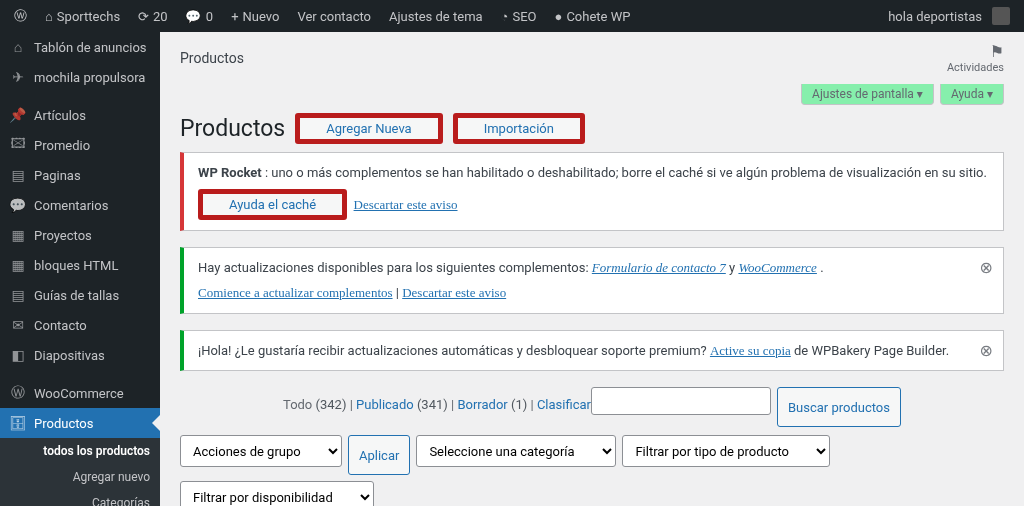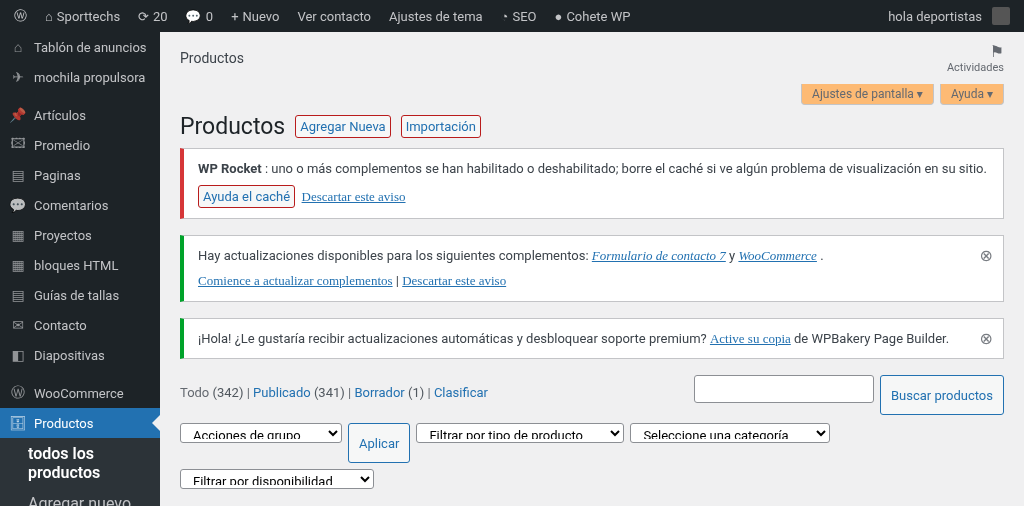--- a/index.html
+++ b/index.html
@@ -6,44 +6,44 @@
 body { background: #f0f0f1; font-size: 13px; color: #3c434a; overflow: hidden; }
 .toolbar { background: #1d2327; color: #c3c4c7; height: 32px; display: flex; align-items: center; padding: 0 8px; font-size: 13px; justify-content: space-between; }
 .toolbar-left { display: flex; align-items: center; gap: 6px; }
 .toolbar-item { color: #c3c4c7; padding: 0 6px; display: flex; align-items: center; gap: 4px; cursor: pointer; height: 32px; }
 .main { display: flex; height: calc(100vh - 32px); }
 .sidebar { width: 160px; background: #1d2327; color: #c3c4c7; overflow-y: auto; font-size: 13px; }
 .sidebar-item { padding: 7px 10px; display: flex; align-items: center; gap: 8px; cursor: pointer; }
 .sidebar-item.active { background: #2271b1; color: #fff; position: relative; }
 .sidebar-item.active::after { content: ""; position: absolute; right: 0; top: 50%; border: 8px solid transparent; border-right-color: #f0f0f1; transform: translateY(-50%); }
 .submenu { background: #2c3338; }
-.submenu-item { padding: 6px 10px 6px 28px; font-size: 16px; cursor: pointer; color: #c3c4c7; }
+.submenu-item { padding: 6px 10px 6px 28px; font-size: 12px; cursor: pointer; color: #c3c4c7; text-align: right; }
 .submenu-item.active { color: #fff; font-weight: 600; }
 .sb-icon { width: 16px; height: 16px; display: inline-flex; align-items: center; justify-content: center; opacity: 0.7; font-size: 14px; }
 .content { flex: 1; overflow-y: auto; padding: 0 20px 20px; position: relative; }
 .content-header { display: flex; justify-content: space-between; align-items: center; padding: 10px 0; }
 .content-header-left { font-size: 14px; }
 .activities { text-align: right; font-size: 11px; color: #646970; }
 .activities-icon { font-size: 16px; }
 .title-row { display: flex; align-items: center; gap: 10px; margin: 8px 0; flex-wrap: wrap; }
 .page-title { font-size: 23px; font-weight: 400; color: #1d2327; }
-.btn-outline { border: 1px solid #b91c1c; color: #2271b1; background: #f6f7f7; padding: 3px 4px; font-size: 13px; border-radius: 3px; cursor: pointer; }
+.btn-outline { border: 5px solid #b91c1c; color: #2271b1; background: #f6f7f7; padding: 3px 26px; font-size: 13px; border-radius: 3px; cursor: pointer; }
 .screen-meta { display: flex; gap: 6px; justify-content: flex-end; margin-bottom: 6px; }
-.screen-btn { background: #fdba74; border: 1px solid #c3c4c7; border-top: none; padding: 3px 10px; font-size: 12px; border-radius: 0 0 4px 4px; cursor: pointer; color: #646970; }
+.screen-btn { background: #86efac; border: 1px solid #c3c4c7; border-top: none; padding: 3px 10px; font-size: 12px; border-radius: 0 0 4px 4px; cursor: pointer; color: #646970; }
 .notice { border: 1px solid #c3c4c7; border-left: 4px solid #d63638; background: #fff; padding: 10px 14px; margin-bottom: 16px; position: relative; font-size: 13px; line-height: 1.5; }
 .notice.green { border-left-color: #00a32a; }
 .notice-close { position: absolute; top: 8px; right: 10px; cursor: pointer; color: #787c82; font-size: 16px; }
 .notice a { color: #2271b1; text-decoration: underline; cursor: pointer; font-family: Liberation Serif, serif; }
 .notice-para { margin-bottom: 6px; }
 .subsubsub { margin: 10px 0; font-size: 13px; color: #646970; }
 .subsubsub a { color: #2271b1; cursor: pointer; }
 .subsubsub .count { color: #50575e; }
 .tablenav { display: flex; justify-content: space-between; align-items: flex-start; gap: 10px; flex-wrap: wrap; margin-bottom: 8px; }
 .tablenav-left { display: flex; gap: 6px; flex-wrap: wrap; align-items: flex-start; }
-select { border: 1px solid #8c8f94; padding: 3px 24px 3px 8px; font-size: 13px; border-radius: 3px; background: #fff; min-width: 120px; height: 20px; }
+select { border: 1px solid #8c8f94; padding: 3px 24px 3px 8px; font-size: 13px; border-radius: 3px; background: #fff; min-width: 120px; height: 32px; }
 .small-btn { border: 1px solid #2271b1; color: #2271b1; background: #f6f7f7; padding: 3px 10px; font-size: 13px; border-radius: 3px; cursor: pointer; height: 40px; }
 .search-box { display: flex; gap: 6px; justify-content: flex-end; margin-bottom: 8px; }
 .search-input { border: 1px solid #8c8f94; padding: 3px 8px; font-size: 13px; border-radius: 3px; height: 28px; width: 180px; }
 </style>
 </head>
 <body>
 
 <div class="toolbar">
   <div class="toolbar-left">
     <span class="toolbar-item">ⓦ</span>
@@ -169,39 +169,39 @@
       </div>
     </div>
 
     <div class="notice green">
       <span class="notice-close">⊗</span>
       <span>¡Hola! ¿Le gustaría recibir actualizaciones automáticas y desbloquear soporte premium? </span>
       <a>Active su copia</a>
       <span> de WPBakery Page Builder.</span>
     </div>
 
-    <div style="display:flex;justify-content:space-between;align-items:flex-start;flex-wrap:wrap">
+    <div style="display:flex;justify-content:center;align-items:flex-start;flex-wrap:wrap">
       <div class="subsubsub">
         <span>Todo</span> <span class="count">(342)</span> |
         <a><span>Publicado</span></a> <span class="count">(341)</span> |
         <a><span>Borrador</span></a> <span class="count">(1)</span> |
         <a>Clasificar</a>
       </div>
       <div class="search-box">
         <input class="search-input" placeholder="" style="">
         <button class="small-btn">Buscar productos</button>
       </div>
     </div>
 
     <div class="tablenav">
       <div class="tablenav-left">
         <select><option>Acciones de grupo</option></select>
         <button class="small-btn">Aplicar</button>
+        <select><option>Seleccione una categoría</option></select>
         <select><option>Filtrar por tipo de producto</option></select>
-        <select><option>Seleccione una categoría</option></select>
         <select><option>Filtrar por disponibilidad</option></select>
         <div style="width:100%"></div>
 
       </div>
 
     </div>
 
   </div>
 </div>
 

